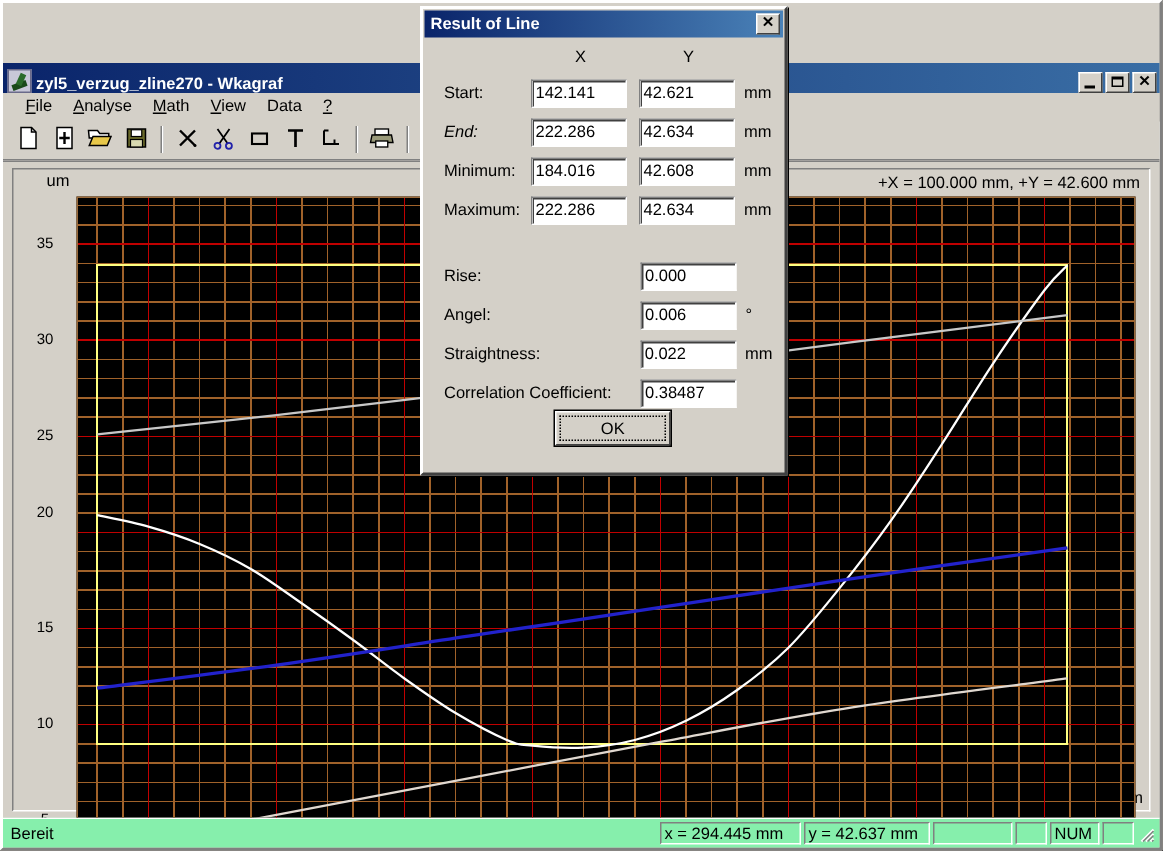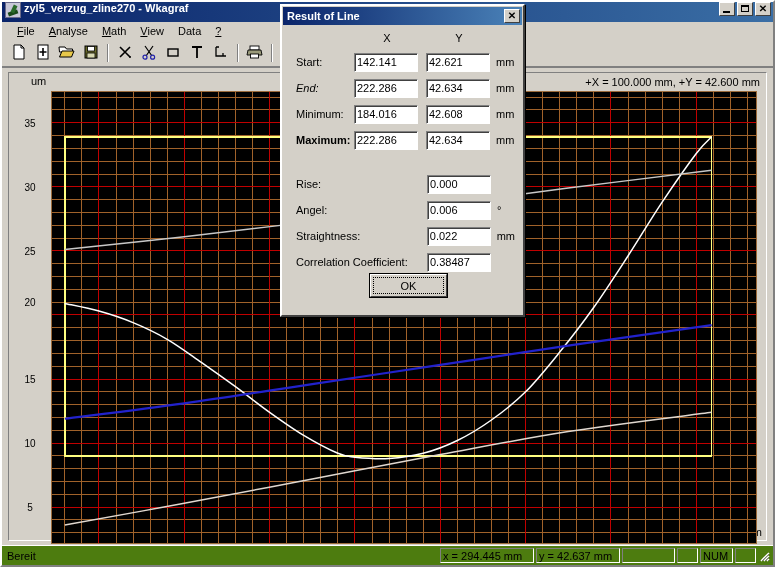--- a/index.html
+++ b/index.html
@@ -37,23 +37,24 @@
     background: #d4d0c8;
     display: flex;
     flex-direction: column;
   }
 
   .titlebar {
     height: 20px;
     min-height: 20px;
     background: linear-gradient(to right, #0a246a, #3a6ea5);
     display: flex;
-    align-items: flex-start;
+    align-items: flex-end;
     padding: 0 2px 0 3px;
     box-sizing: border-box;
+    margin-top: 40px;
   }
   .titlebar-icon {
     width: 16px; height: 16px;
     margin-right: 3px;
     position: relative;
     flex: 0 0 auto;
     background: #c8c8d8;
     border: 1px solid #6a6a8a;
     box-sizing: border-box;
     overflow: hidden;
@@ -221,21 +222,21 @@
     transform: translateY(-50%);
     white-space: nowrap;
   }
 
   
   .statusbar {
     height: 20px;
     min-height: 20px;
     display: flex;
     align-items: stretch;
-    background: #4d7c0f;
+    background: #86efac;
     padding: 2px 2px 2px 2px;
     box-sizing: border-box;
     border-top: 1px solid #ffffff;
   }
   .sb-panel {
     border: 1px solid;
     border-top-color: #808080;
     border-left-color: #808080;
     border-right-color: #ffffff;
     border-bottom-color: #ffffff;
@@ -638,21 +639,21 @@
       </div>
 
       <div class="fld-row" style="top:78px;">
         <div class="fld-label" style="width:58px;">Minimum:</div>
         <div class="txtbox" style="width:64px;">184.016</div>
         <div class="txtbox" style="width:64px; margin-left:8px;">42.608</div>
         <div class="unit-lbl" style="margin-left:6px;">mm</div>
       </div>
 
       <div class="fld-row" style="top:104px;">
-        <div class="fld-label" style="width:58px;font-weight:bold;">Maximum:</div>
+        <div class="fld-label" style="width:58px;">Maximum:</div>
         <div class="txtbox" style="width:64px;">222.286</div>
         <div class="txtbox" style="width:64px; margin-left:8px;">42.634</div>
         <div class="unit-lbl" style="margin-left:6px;">mm</div>
       </div>
 
       <div class="fld-row" style="top:148px;">
         <div class="fld-label" style="width:131px;">Rise:</div>
         <div class="txtbox" style="width:64px;">0.000</div>
         <div class="unit-lbl" style="margin-left:6px;"></div>
       </div>

